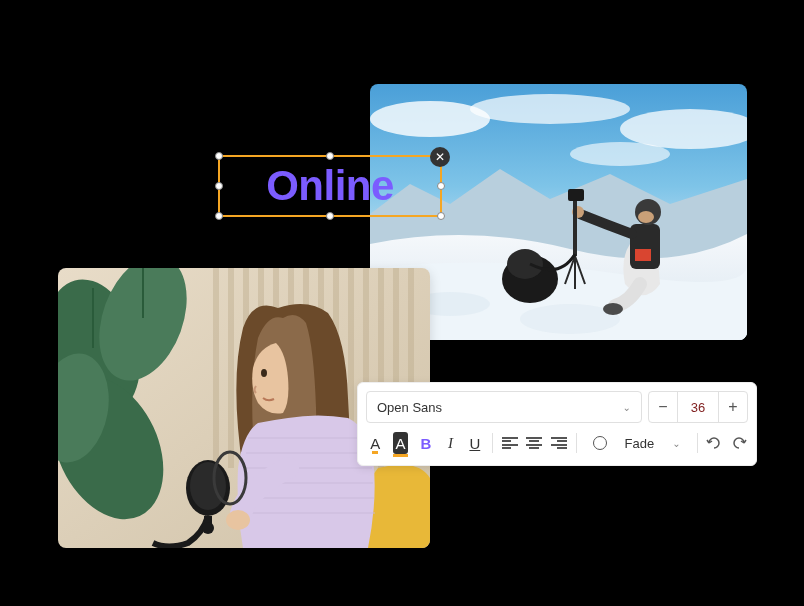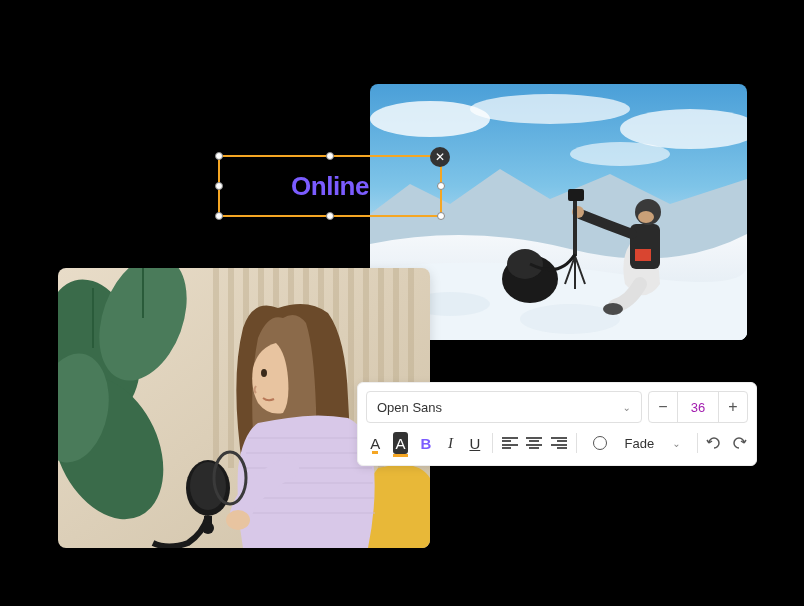--- a/index.html
+++ b/index.html
@@ -49,21 +49,21 @@
       top: 155px;
       left: 218px;
       width: 224px;
       height: 62px;
       border: 2px solid #f5a623;
       display: flex;
       align-items: center;
       justify-content: center;
     }
     .text-selection .label {
-      font-size: 26px;
+      font-size: 42px;
       font-weight: 700;
       color: #7b5cff;
       letter-spacing: -0.5px;
     }
     .sel-handle {
       position: absolute;
       width: 8px;
       height: 8px;
       background: #fff;
       border: 1px solid #888;
@@ -149,21 +149,21 @@
       cursor: pointer;
       color: #555;
       font-size: 16px;
     }
     .size-value {
       width: 42px;
       display: flex;
       align-items: center;
       justify-content: center;
       font-size: 13px;
-      color: #a21caf;
+      color: #7f1d1d;
       border-left: 1px solid #e0e0e0;
       border-right: 1px solid #e0e0e0;
     }
     
     .format-btn {
       width: 28px;
       height: 28px;
       display: flex;
       align-items: center;
       justify-content: center;

